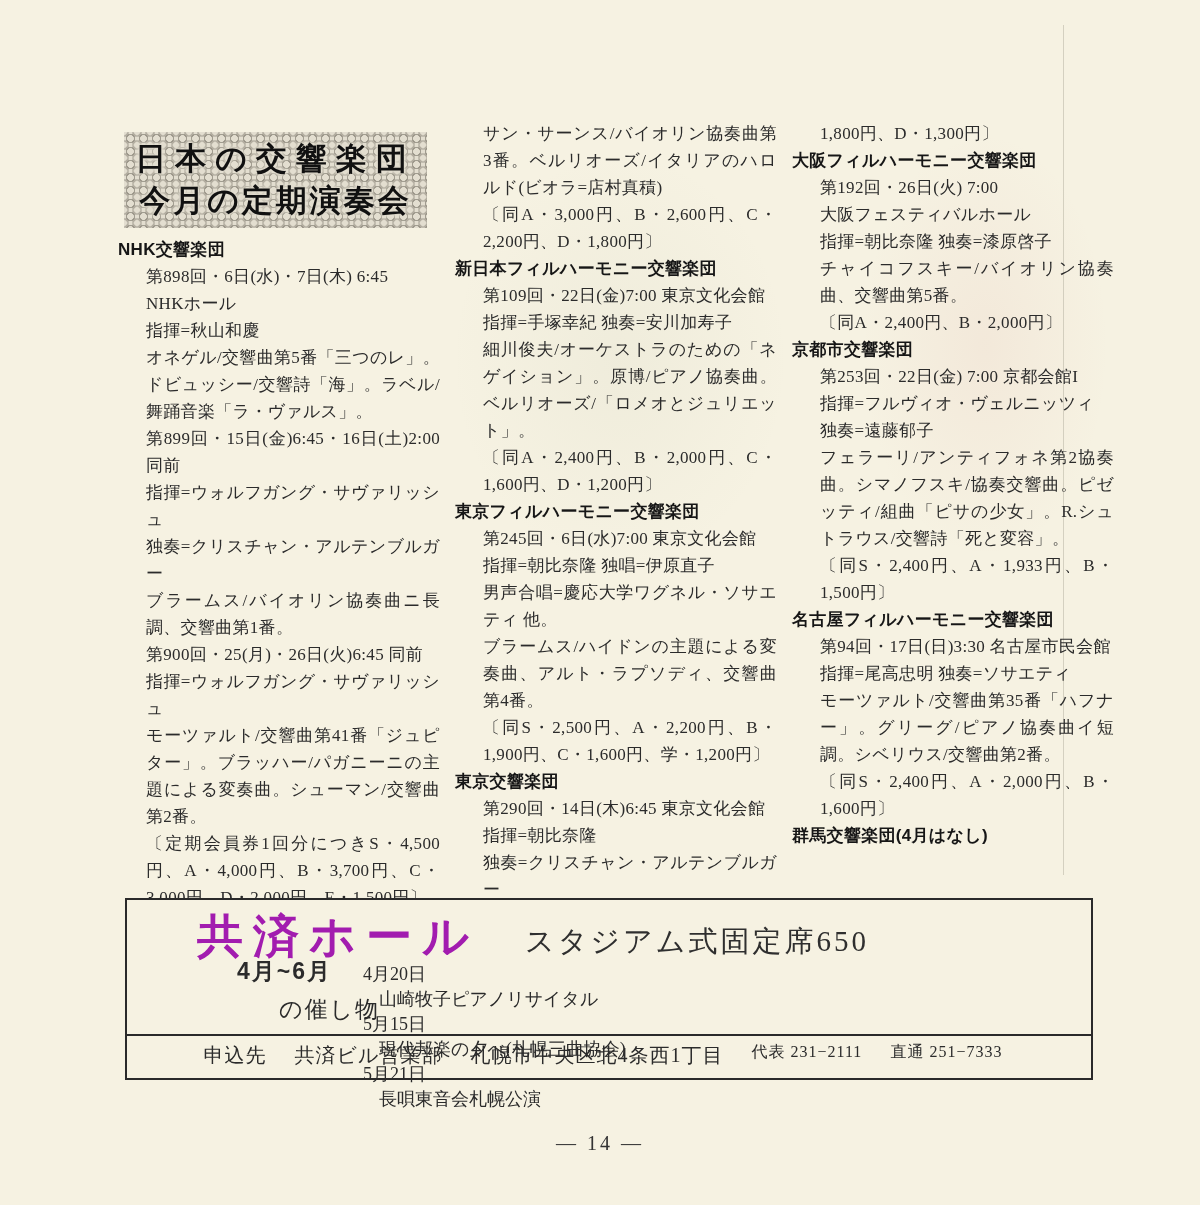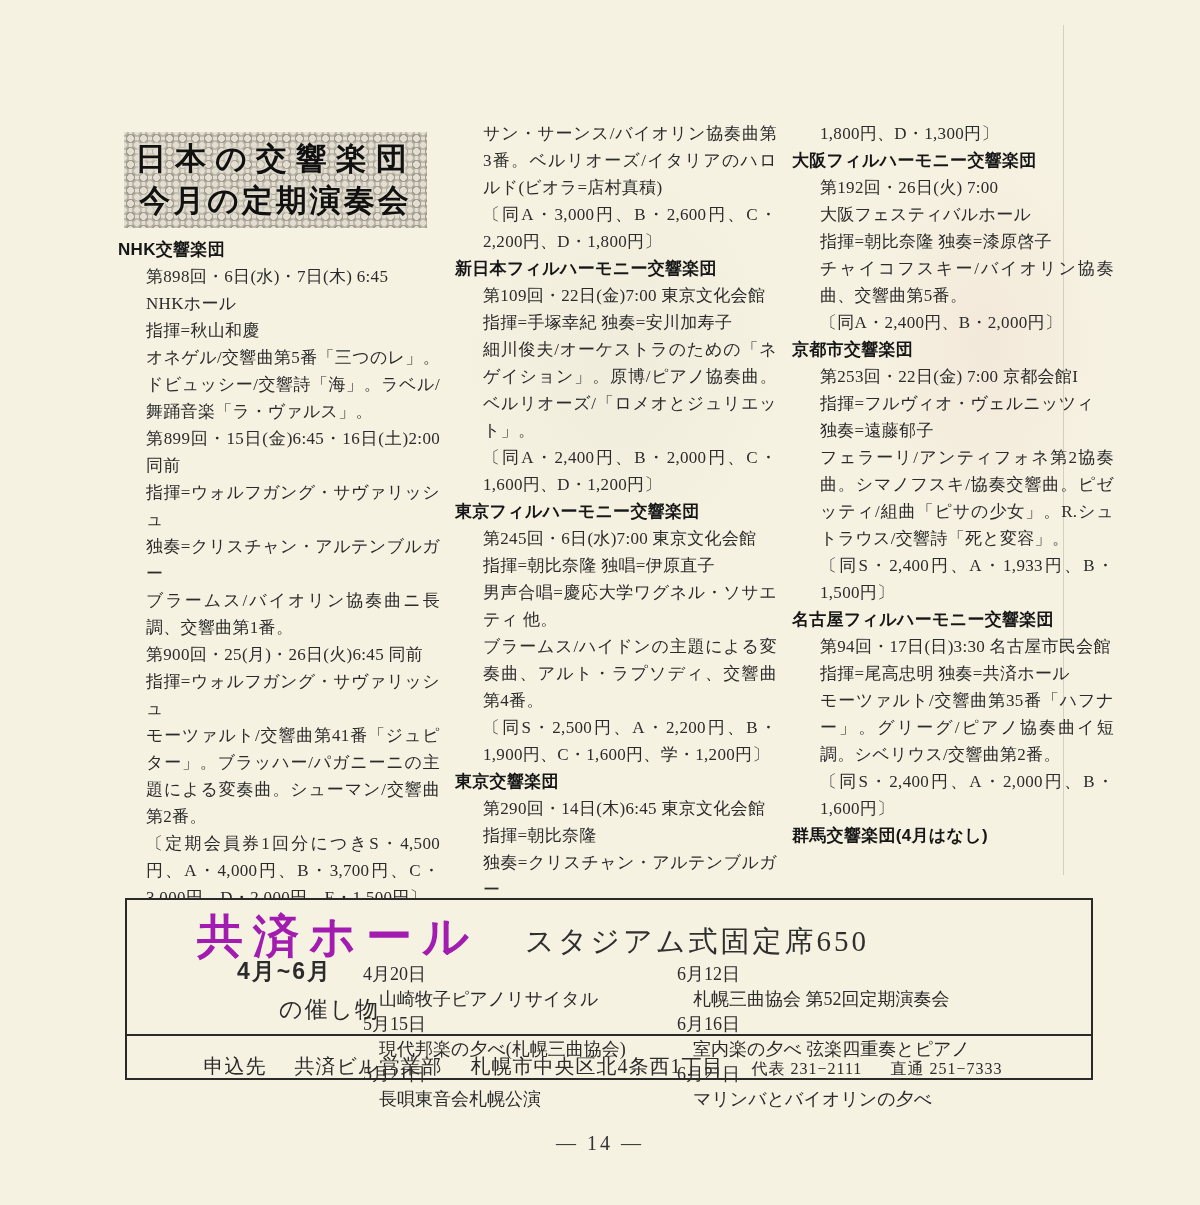--- a/index.html
+++ b/index.html
@@ -52,21 +52,21 @@
   .period2{position:absolute;left:152px;top:94px;font-size:23px;font-weight:normal;letter-spacing:2px;
     font-family:"Liberation Sans", sans-serif;}
   .events{position:absolute;top:62px;font-size:18px;line-height:25px;}
   .events-left{left:236px;}
   .events-right{left:550px;}
   .ev{display:flex;flex-direction:column;}
   .ev-date{width:74px;}
   .ev-title{margin-left:16px;white-space:nowrap;}
   .ad-divider{position:absolute;left:0;right:0;top:134px;border-top:2px solid #2a2a2a;}
   .contact{position:absolute;left:0;right:12px;top:142px;height:38px;
-    display:flex;justify-content:center;align-items:flex-end;font-size:20px;letter-spacing:1px;}
+    display:flex;justify-content:center;align-items:flex-start;font-size:20px;letter-spacing:1px;}
   .contact span{margin:0 14px;white-space:nowrap;}
   .contact .tel{font-size:16px;}
 
   .page-number{position:absolute;left:0;top:1132px;width:100%;text-align:center;
     font-size:20px;letter-spacing:3px;color:#333;}
 </style>
 </head>
 <body>
 
 <div class="ghost ghost-red"></div>
@@ -138,21 +138,21 @@
         <div class="orch-name">京都市交響楽団</div>
         <div class="orch-line">第253回・22日(金) 7:00 京都会館I</div>
         <div class="orch-line">指揮=フルヴィオ・ヴェルニッツィ</div>
         <div class="orch-line">独奏=遠藤郁子</div>
         <div class="orch-line">フェラーリ/アンティフォネ第2協奏曲。シマノフスキ/協奏交響曲。ピゼッティ/組曲「ピサの少女」。R.シュトラウス/交響詩「死と変容」。</div>
         <div class="orch-line">〔同S・2,400円、A・1,933円、B・1,500円〕</div>
       </div>
       <div class="section">
         <div class="orch-name">名古屋フィルハーモニー交響楽団</div>
         <div class="orch-line">第94回・17日(日)3:30 名古屋市民会館</div>
-        <div class="orch-line">指揮=尾高忠明 独奏=共済ホール</div>
+        <div class="orch-line">指揮=尾高忠明 独奏=ソサエティ</div>
         <div class="orch-line">モーツァルト/交響曲第35番「ハフナー」。グリーグ/ピアノ協奏曲イ短調。シベリウス/交響曲第2番。</div>
         <div class="orch-line">〔同S・2,400円、A・2,000円、B・1,600円〕</div>
       </div>
       <div class="section">
         <div class="orch-name">群馬交響楽団(4月はなし)</div>
       </div>
     </div>
 </div>
 
 <div class="ad-box">
@@ -169,34 +169,20 @@
     <div class="ev">
       <span class="ev-date">5月15日</span>
       <span class="ev-title">現代邦楽の夕べ(札幌三曲協会)</span>
     </div>
     <div class="ev">
       <span class="ev-date">5月21日</span>
       <span class="ev-title">長唄東音会札幌公演</span>
     </div>
   </div>
 
-  <div class="events events-right">
-    <div class="ev">
-      <span class="ev-date">6月12日</span>
-      <span class="ev-title">札幌三曲協会 第52回定期演奏会</span>
-    </div>
-    <div class="ev">
-      <span class="ev-date">6月16日</span>
-      <span class="ev-title">室内楽の夕べ 弦楽四重奏とピアノ</span>
-    </div>
-    <div class="ev">
-      <span class="ev-date">6月21日</span>
-      <span class="ev-title">マリンバとバイオリンの夕べ</span>
-    </div>
-  </div>
 
   <div class="ad-divider"></div>
 
   <div class="contact">
     <span>申込先</span>
     <span>共済ビル営業部</span>
     <span>札幌市中央区北4条西1丁目</span>
     <span class="tel">代表 231−2111</span>
     <span class="tel">直通 251−7333</span>
   </div>

